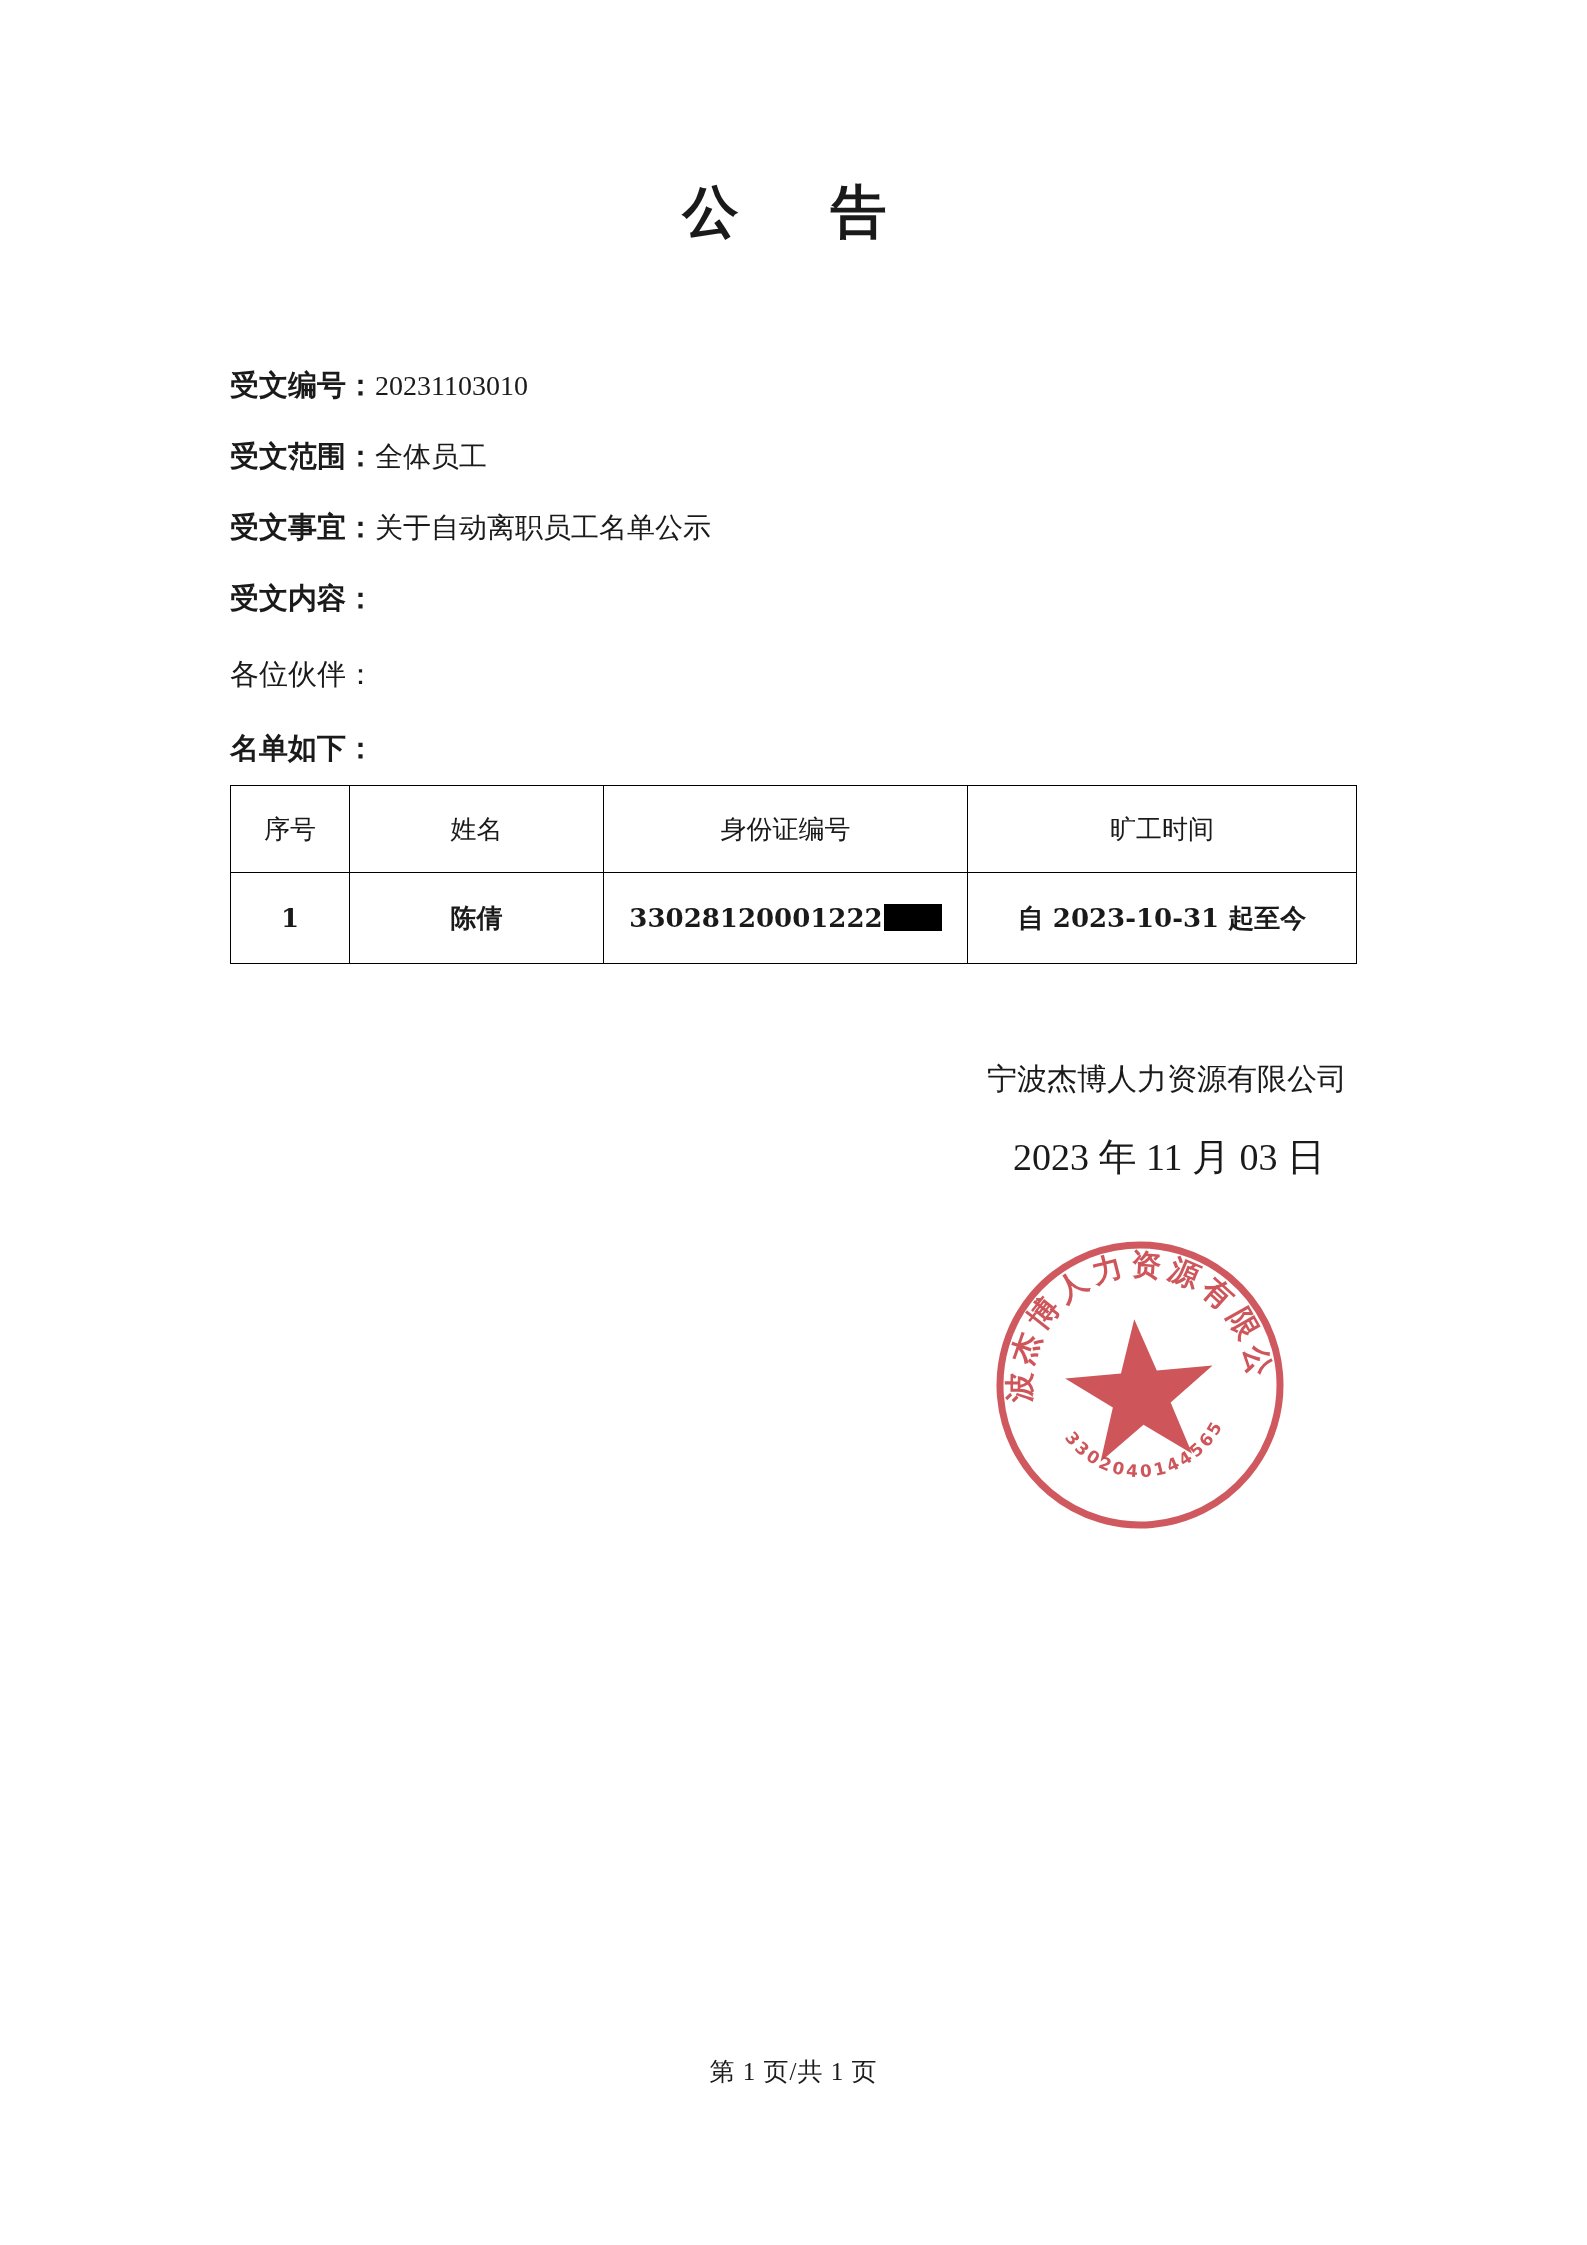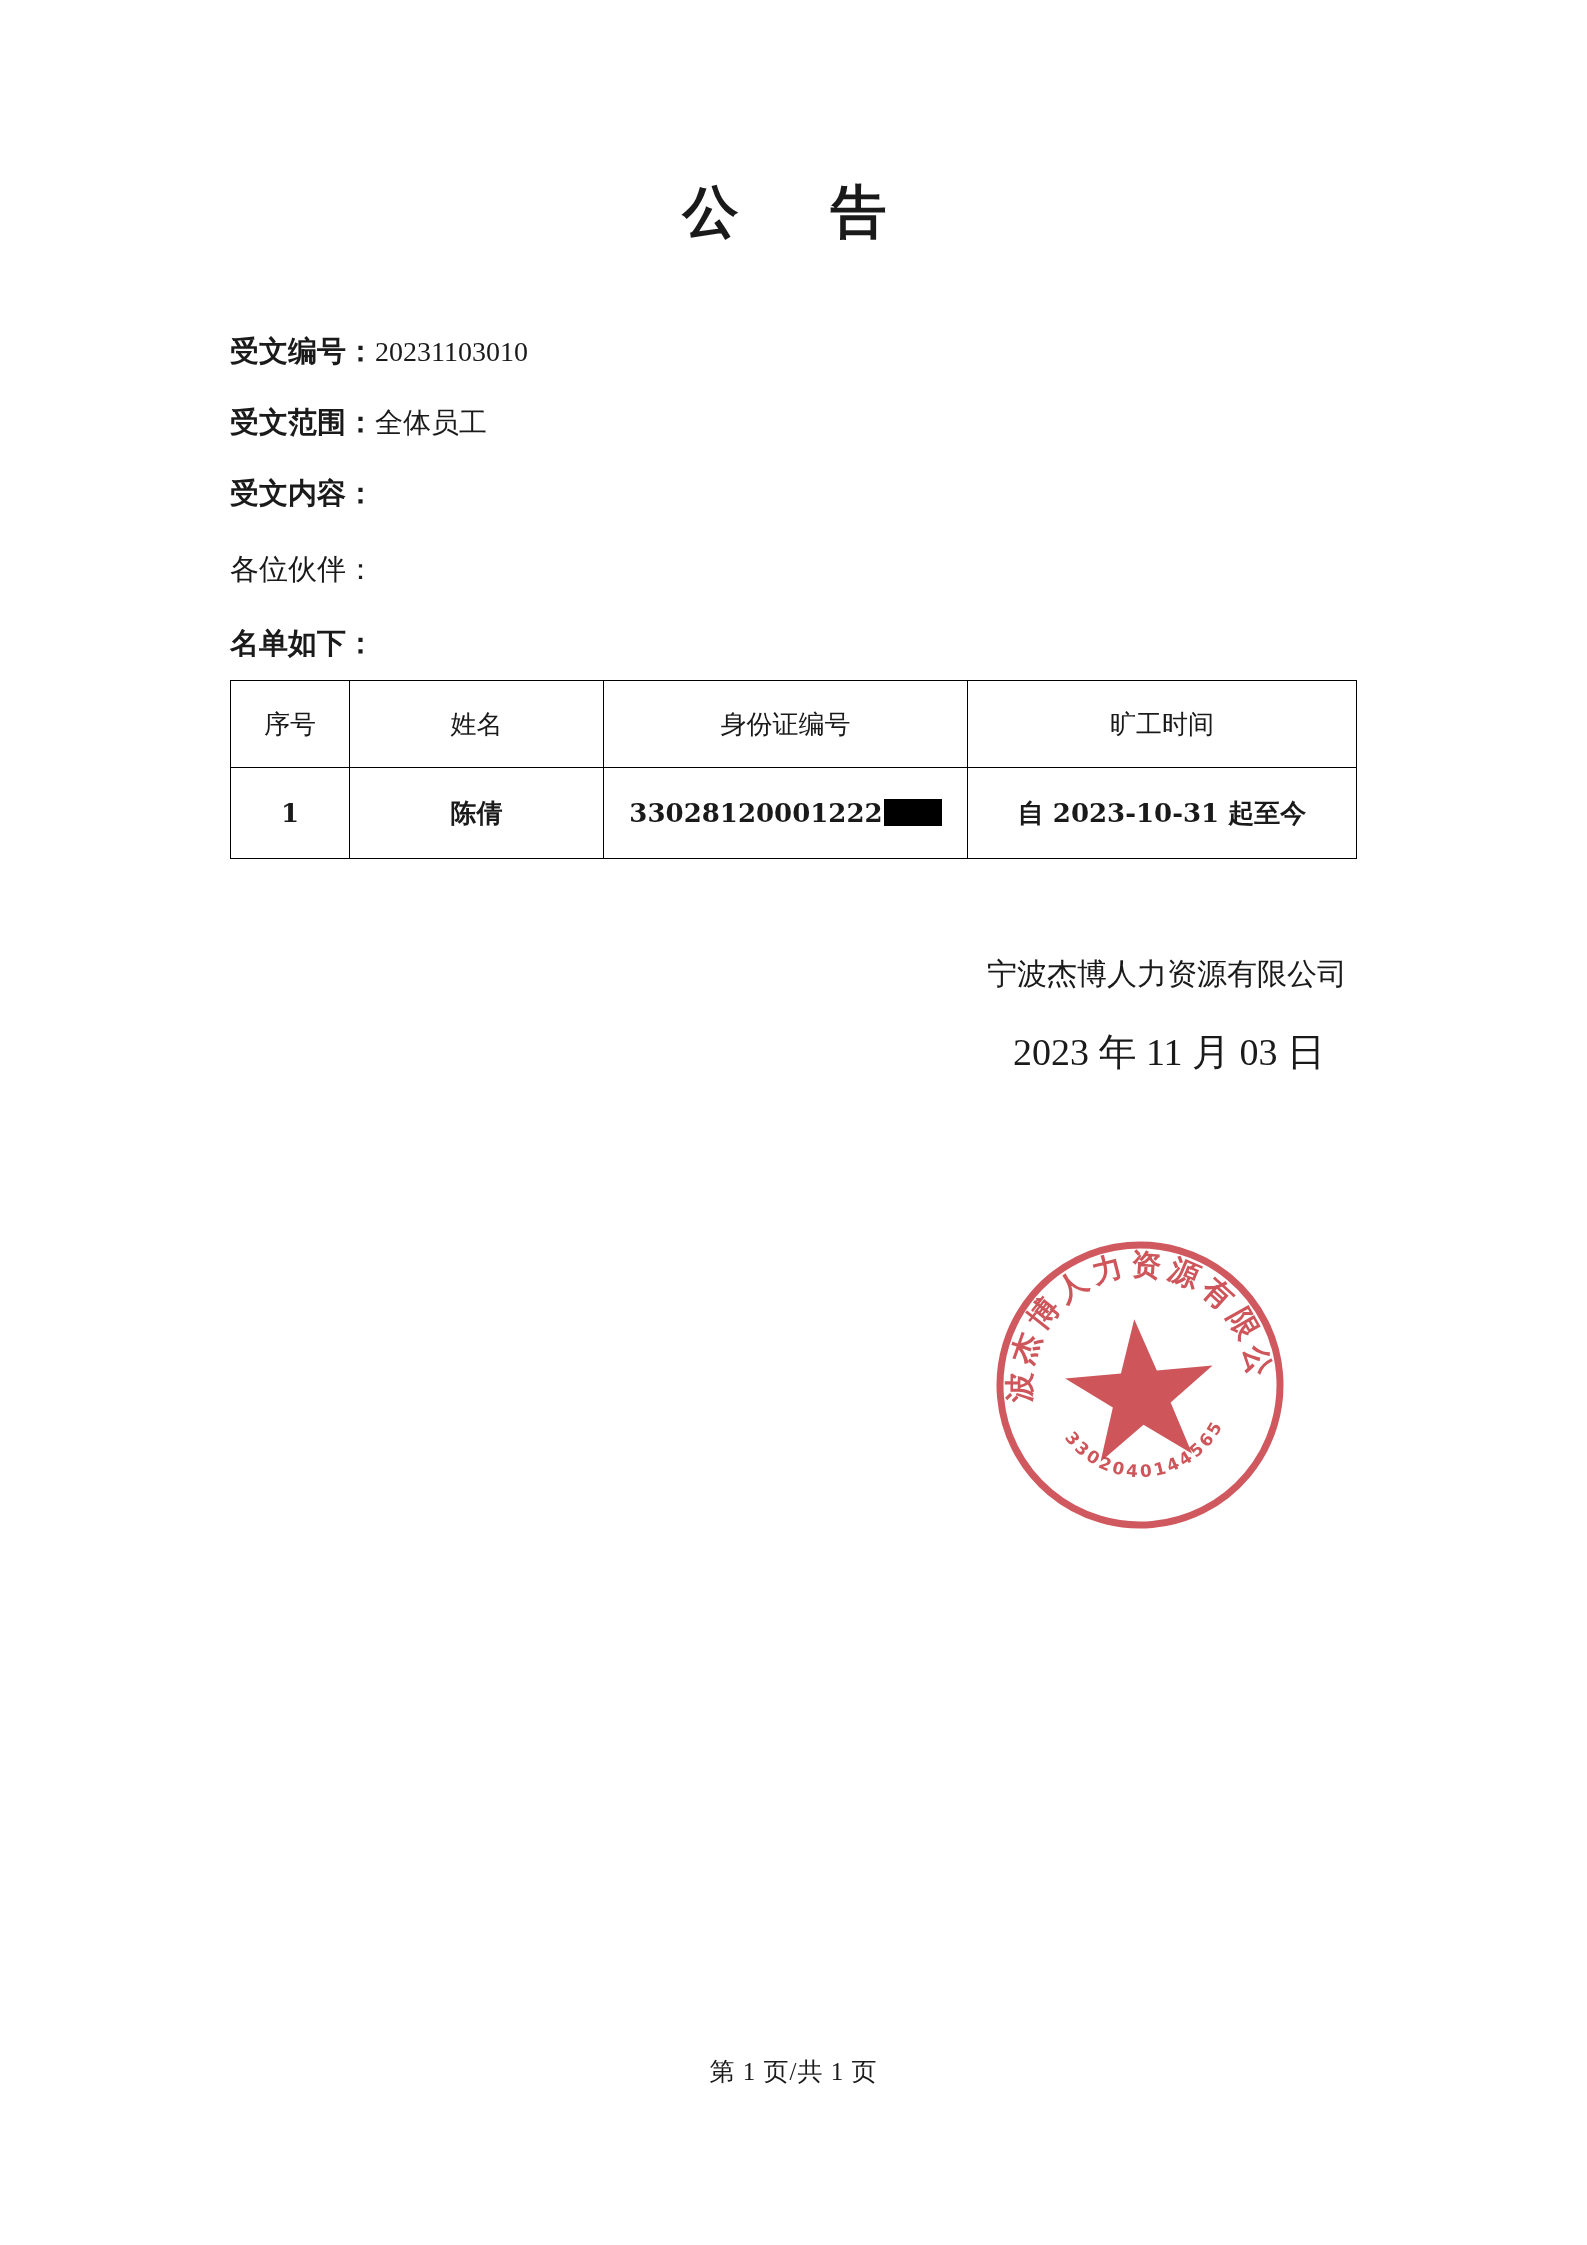--- a/index.html
+++ b/index.html
@@ -26,21 +26,21 @@
   .doc-title {
     text-align: center;
     font-size: 56px;
     font-weight: bold;
     letter-spacing: 18px;
     margin-top: 175px;
     margin-bottom: 0;
     font-family: "DejaVu Serif", "Liberation Serif", serif;
   }
   .meta-block {
-    margin-top: 86px;
+    margin-top: 120px;
   }
   .meta-row {
     font-size: 29px;
     line-height: 1.0;
     margin-bottom: 42px;
     white-space: nowrap;
   }
   .meta-label {
     font-weight: bold;
     font-family: "DejaVu Serif", "Liberation Serif", serif;
@@ -145,20 +145,23 @@
 <div class="page">
 
   <div class="doc-title">公　告</div>
 
   <div class="meta-block">
     <div class="meta-row">
       <span class="meta-label">受文编号：</span><span class="meta-value">20231103010</span>
     </div>
     <div class="meta-row">
       <span class="meta-label">受文范围：</span><span class="meta-value">全体员工</span>
+    </div>
+    <div class="meta-row">
+      <span class="meta-label">受文事宜：</span><span class="meta-value">关于自动离职员工名单公示</span>
     </div>
     <div class="meta-row">
       <span class="meta-label">受文内容：</span><span class="meta-value"></span>
     </div>
   </div>
 
   <div class="salutation">各位伙伴：</div>
 
 
   <div class="list-label">名单如下：</div>

